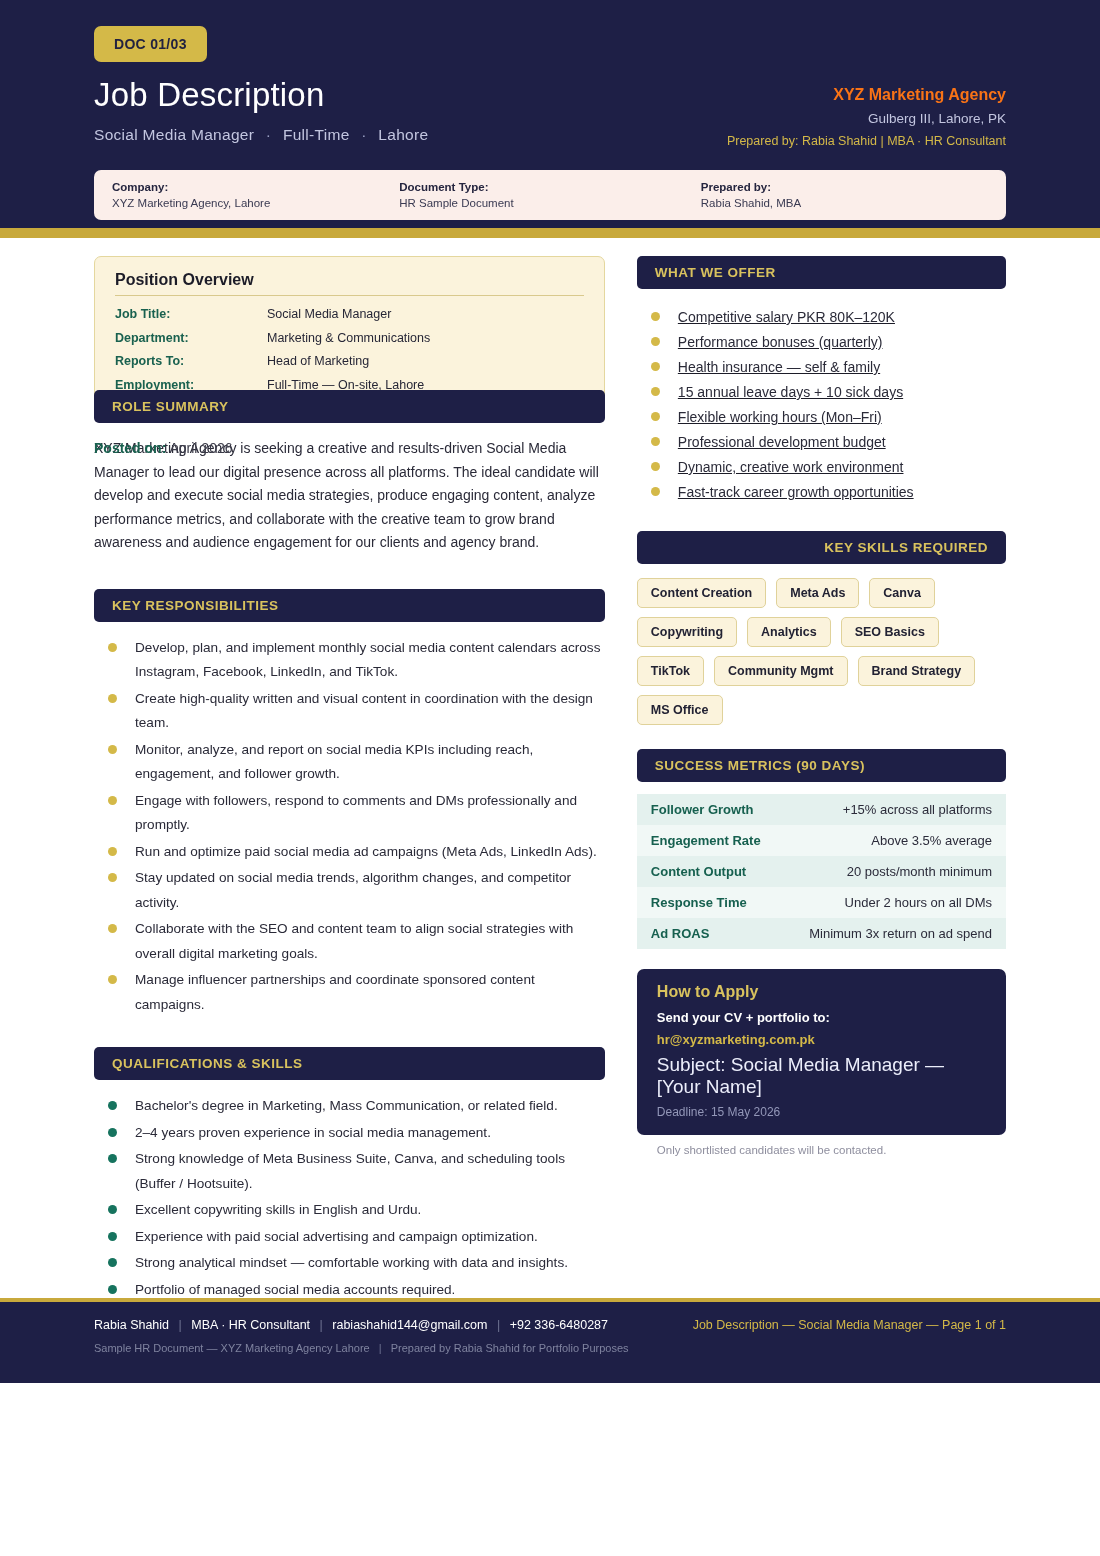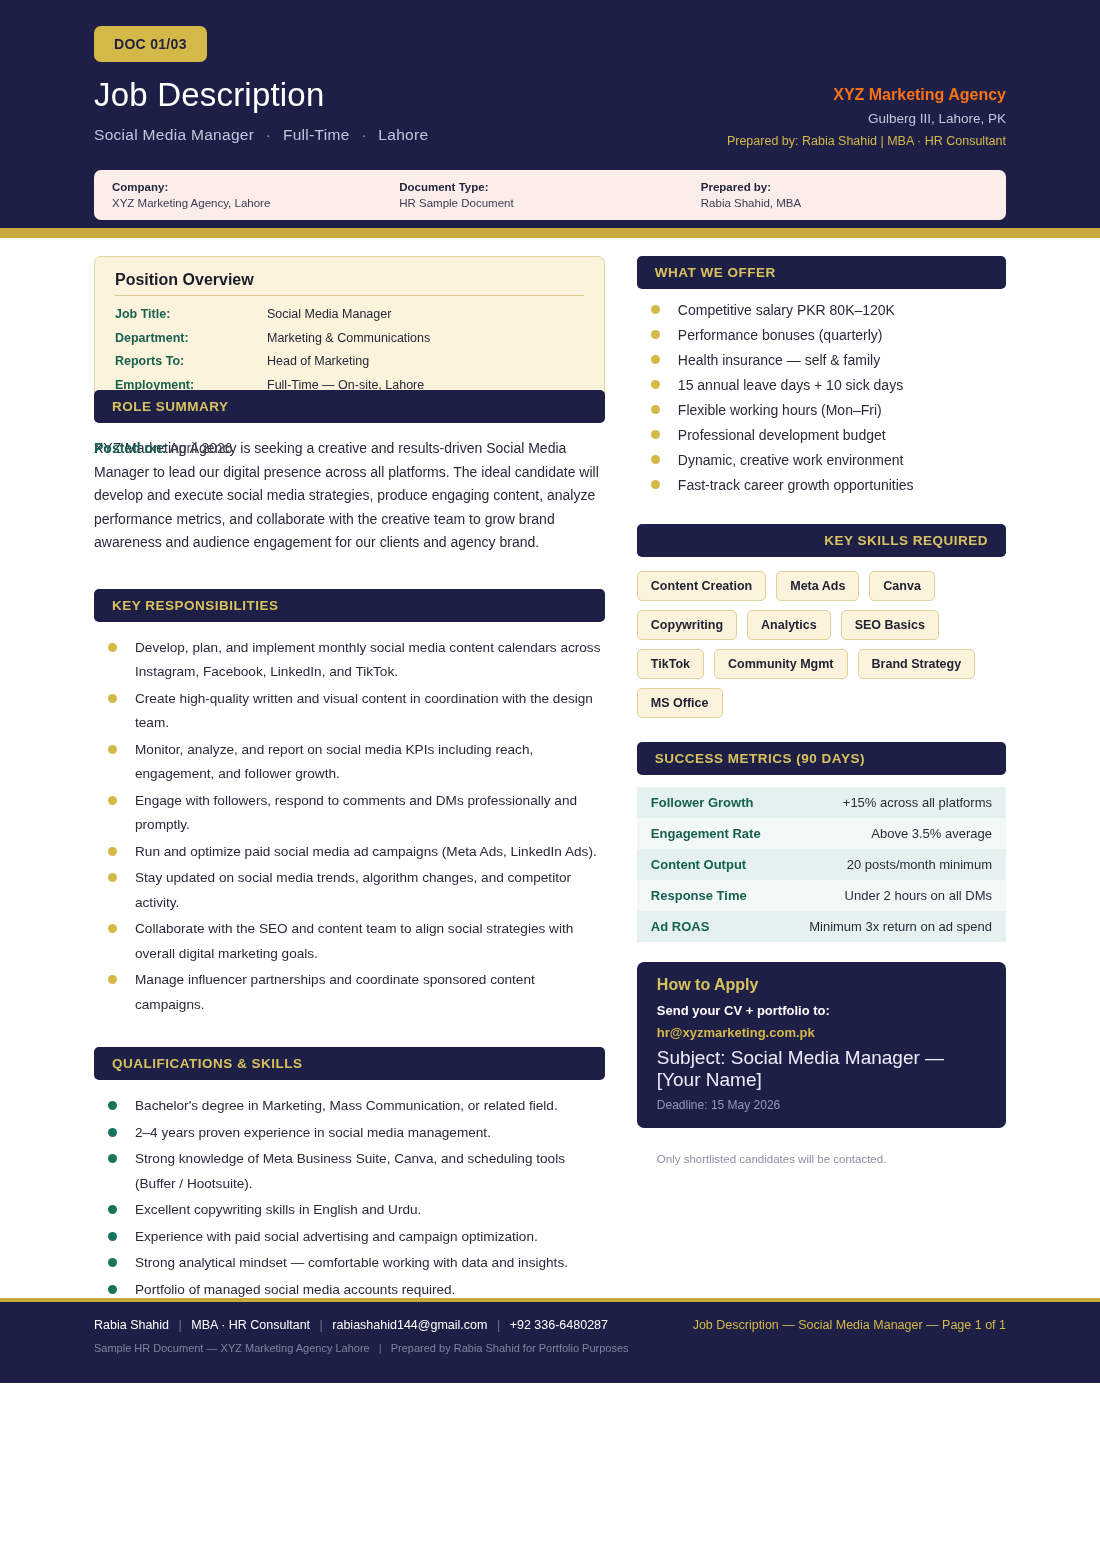--- a/index.html
+++ b/index.html
@@ -151,21 +151,21 @@
     background:#16735e;
     flex:none;
     margin:7px 18px 0 14px;
   }
   .bul-txt { flex:1; }
 
   .mt28 { margin-top:30px; }
   .mt34 { margin-top:34px; }
 
   
-  .offer-list { margin-top:9px; }
+  .offer-list { margin-top:16px;text-decoration:underline; }
   .offer {
     display:flex;
     font-size:14px;
     line-height:25px;
     color:#2a2a38;
   }
 
   
   .skill-wrap {
     display:flex; flex-wrap:wrap;
@@ -201,21 +201,21 @@
     background:#1e1f46;
     border-radius:7px;
     padding:14px 20px 16px 20px;
     margin-top:20px;
   }
   .apply-title { color:#d9c25e; font-size:16px; font-weight:bold; }
   .apply-sub { color:#ffffff; font-size:13px; font-weight:bold; margin-top:9px; }
   .apply-mail { color:#d4b948; font-size:13px; font-weight:bold; margin-top:7px; }
   .apply-subject { color:#eceefb; font-size:19px; margin-top:7px; }
   .apply-deadline { color:#9397b8; font-size:12px; margin-top:7px; }
-  .apply-note { color:#8e8e9e; font-size:11.5px; margin-top:25px; padding-left:20px; }
+  .apply-note { color:#8e8e9e; font-size:11.5px; margin-top:9px; padding-left:20px; }
 
   
   .footer-strip { height:4px; background:#c8a93c; }
   .footer {
     background:#1e1f46;
     height:81px;
     padding:16px 94px 0 94px;
   }
   .footer-top { display:flex; justify-content:space-between; }
   .f-left { color:#ffffff; font-size:12.5px; }

